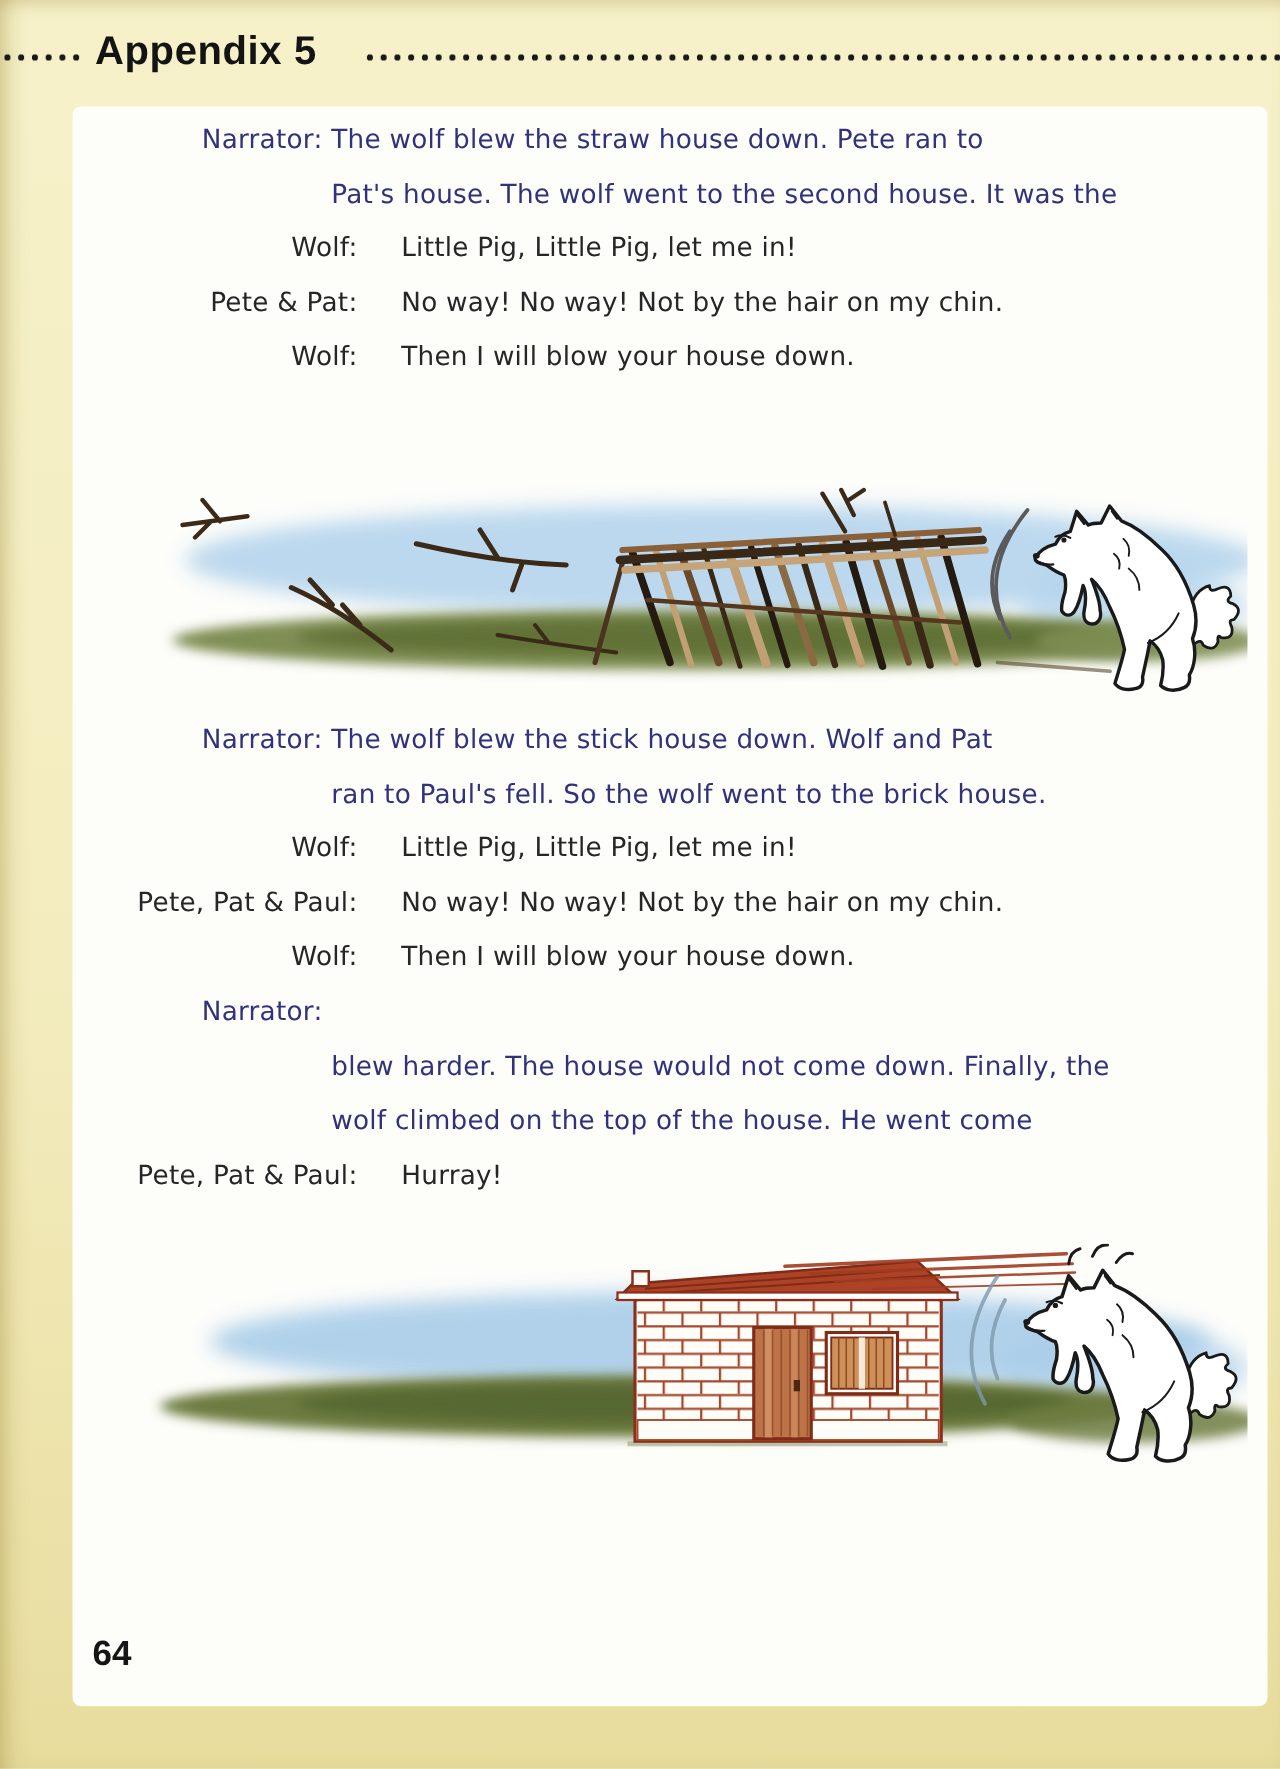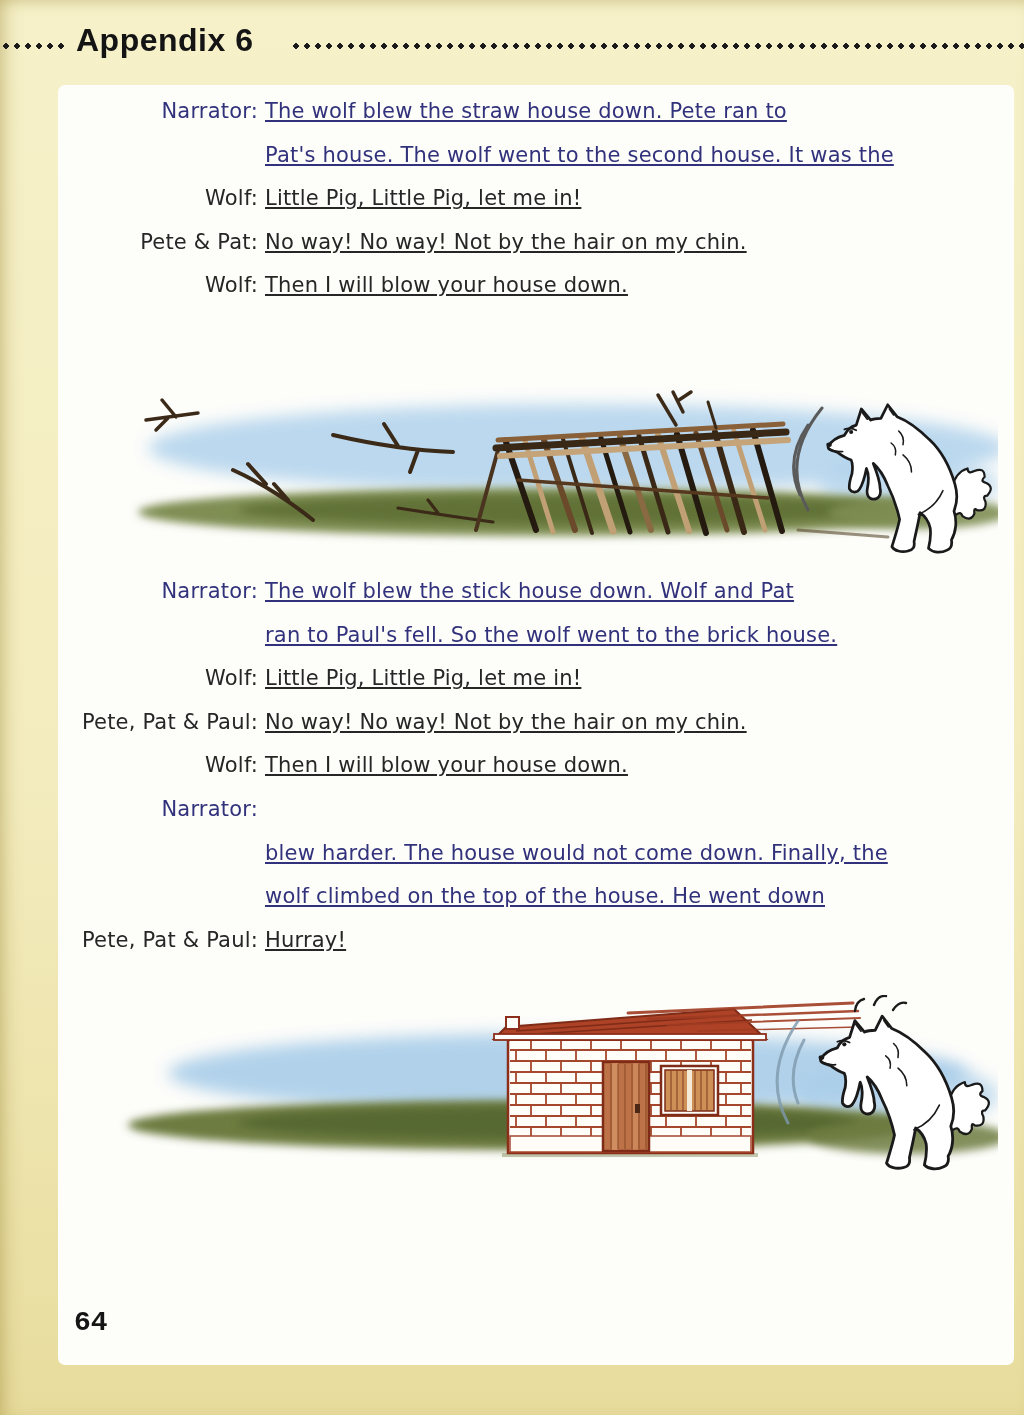--- a/index.html
+++ b/index.html
@@ -20,37 +20,37 @@
   .dots.right{left:292px;width:732px;}
   
   .panel{position:absolute;left:58px;top:85px;width:956px;height:1280px;
     background:#fdfdfa;border-radius:7px;}
   
   .block{position:absolute;left:0;width:100%;}
   .block1{top:12px;}
   .block2{top:492px;}
   .row{display:flex;height:43.6px;align-items:flex-start;padding-top:2px;box-sizing:border-box;}
   .speaker{width:200px;flex:0 0 200px;text-align:right;white-space:nowrap;}
-  .text{margin-left:7px;white-space:nowrap;text-decoration:underline;}
+  .text{margin-left:7px;white-space:nowrap;}
   .row{font-size:21px;letter-spacing:.2px;}
   .row.narrator .speaker,.row.narrator .text{color:#32327c;}
-  .row.character .speaker,.row.character .text{color:#262626;}
+  .row.character .speaker,.row.character .text{color:#262626;padding-left:28px;}
   
   .illo{position:absolute;left:40px;width:900px;}
   .illo1{top:295px;height:195px;}
   .illo2{top:910px;height:200px;}
-  .pagenum{position:absolute;left:16px;top:1222px;font-family:Liberation Mono, monospace;
+  .pagenum{position:absolute;left:16px;top:1222px;font-family:Liberation Sans, sans-serif;
     font-size:28px;font-weight:700;color:#151515;}
 </style>
 </head>
 <body>
 
 <div class="edge-shade"></div>
 
-<div class="hdr-title">Appendix 6</div>
+<div class="hdr-title">Appendix 5</div>
 <div class="dots left"></div>
 <div class="dots right"></div>
 
 <div class="panel">
 
   <div class="block block1">
     <div class="row narrator">
         <span class="speaker">Narrator:</span>
         <span class="text">The wolf blew the straw house down. Pete ran to</span>
       </div>
@@ -171,21 +171,21 @@
       </div>
     <div class="row narrator">
         <span class="speaker">Narrator:</span>
       </div>
     <div class="row narrator">
         <span class="speaker"></span>
         <span class="text">blew harder. The house would not come down. Finally, the</span>
       </div>
     <div class="row narrator">
         <span class="speaker"></span>
-        <span class="text">wolf climbed on the top of the house. He went down</span>
+        <span class="text">wolf climbed on the top of the house. He went come</span>
       </div>
     <div class="row character">
         <span class="speaker">Pete, Pat &amp; Paul:</span>
         <span class="text">Hurray!</span>
       </div>
   </div>
 
   <svg class="illo illo2" viewBox="0 0 900 200">
     <g>
       <ellipse cx="470" cy="78" rx="400" ry="40" fill="#a9cde9" opacity=".9" filter="url(#soft)"></ellipse>

